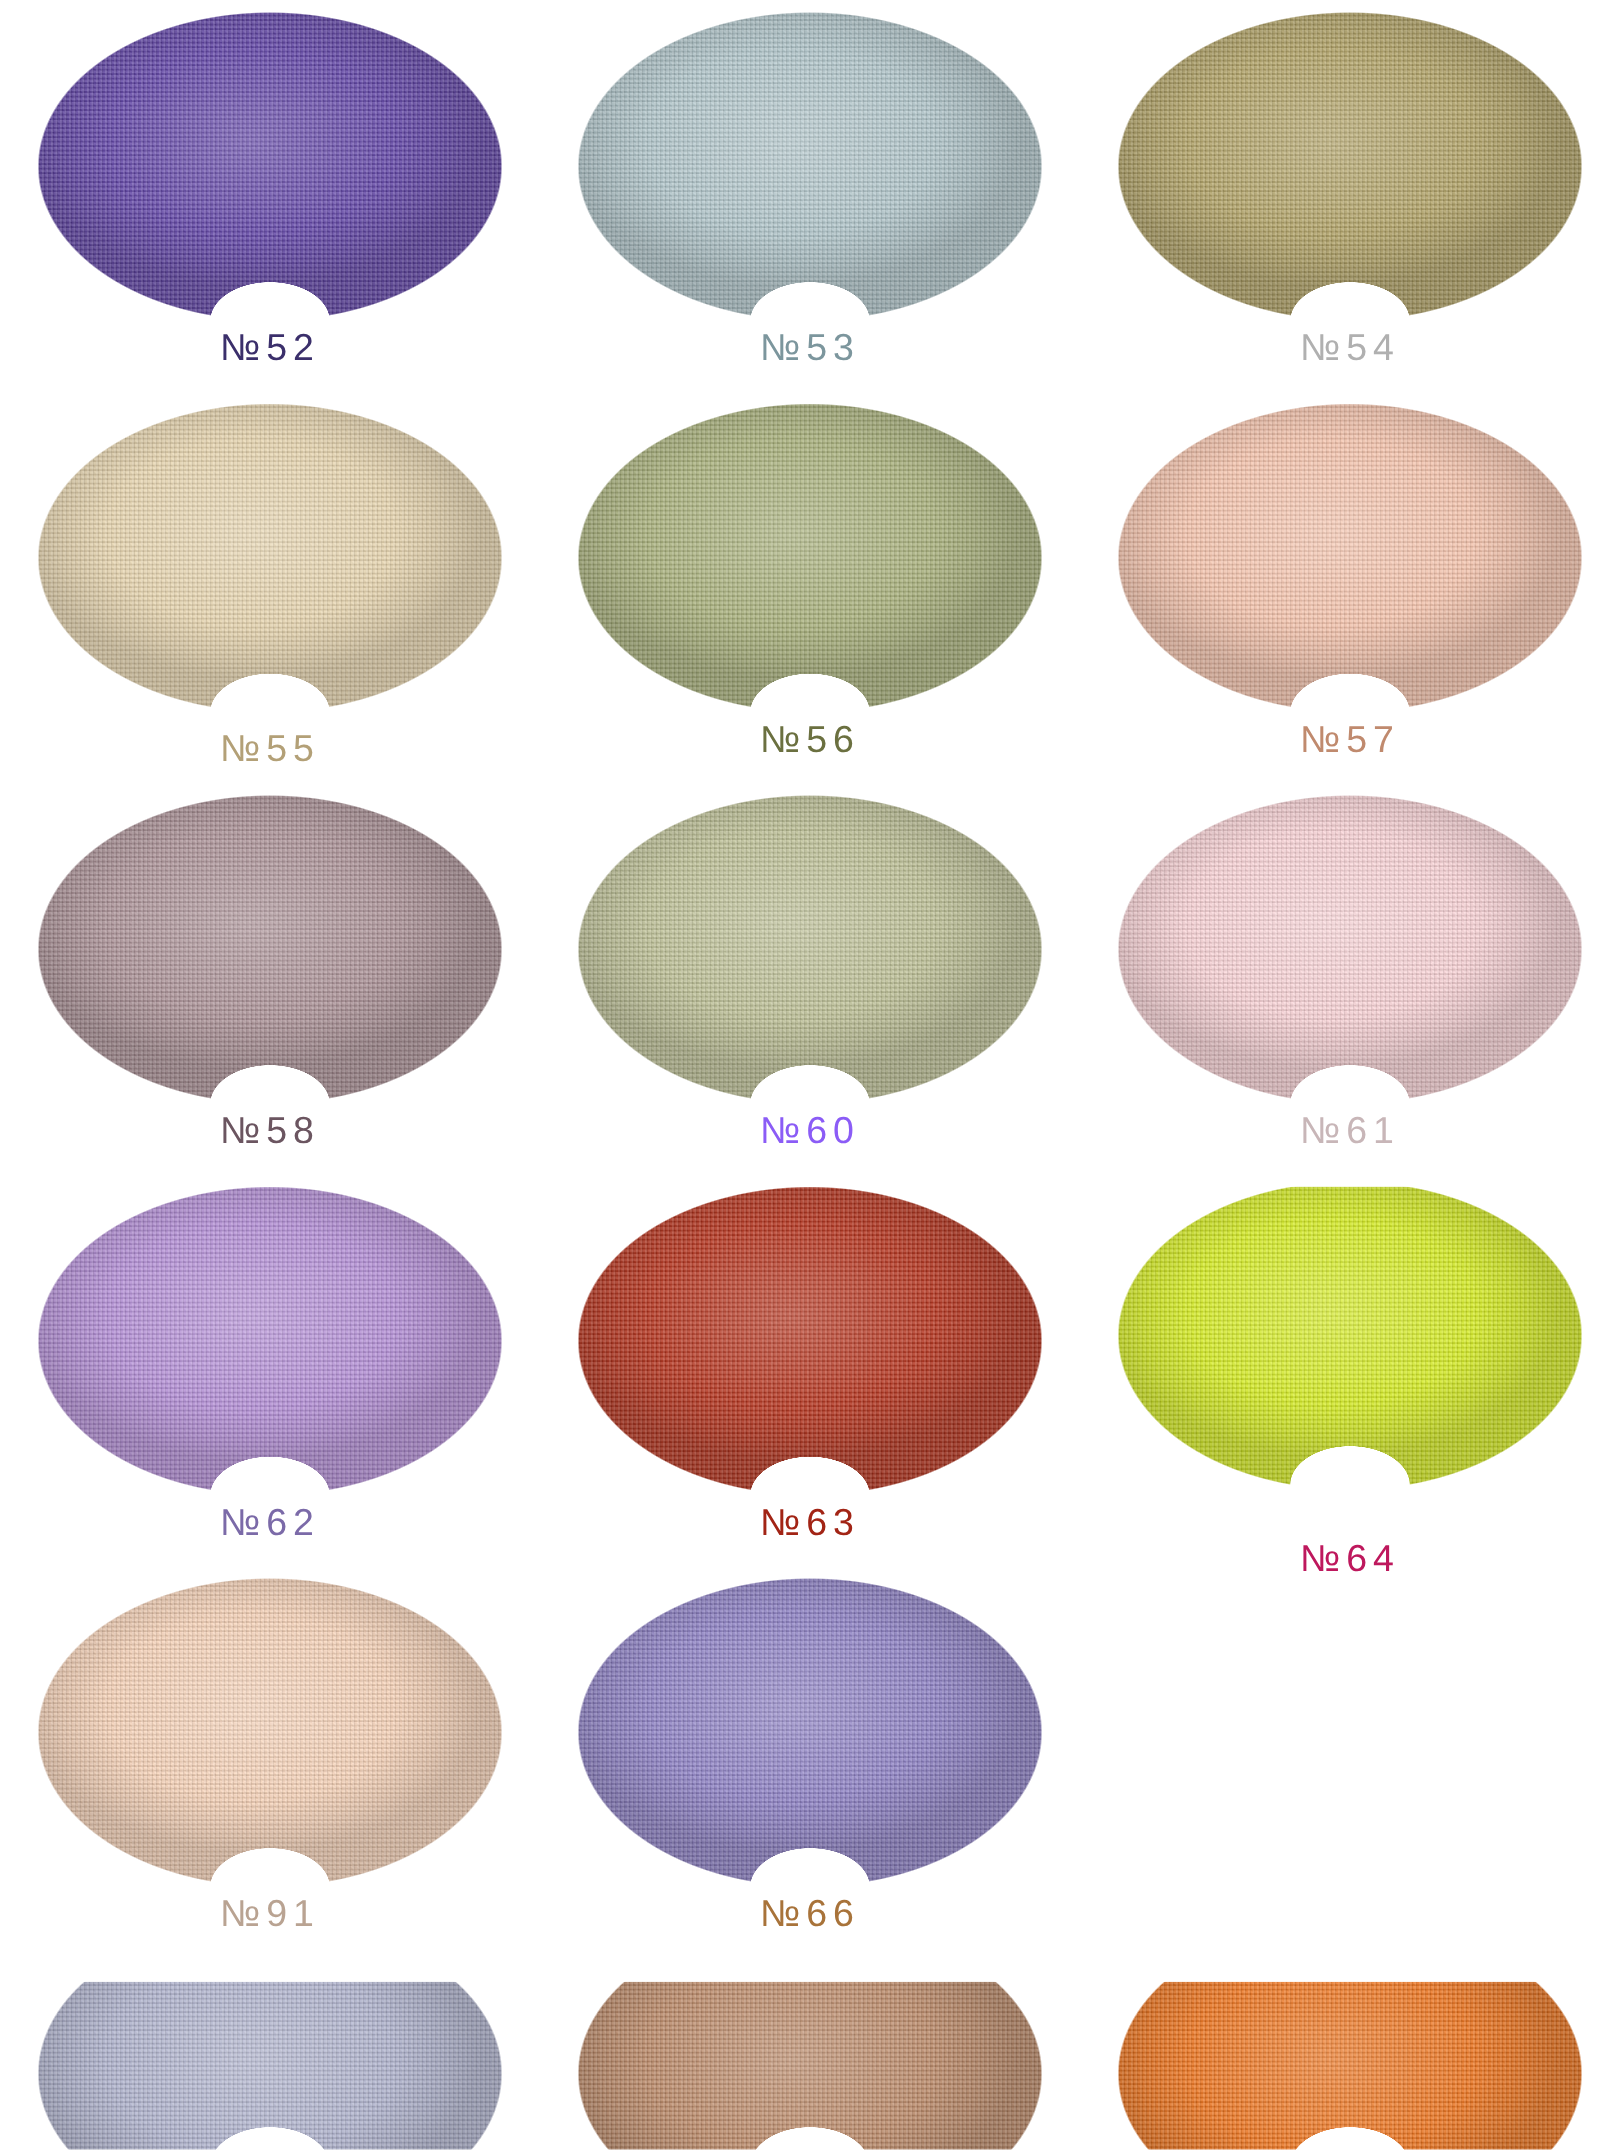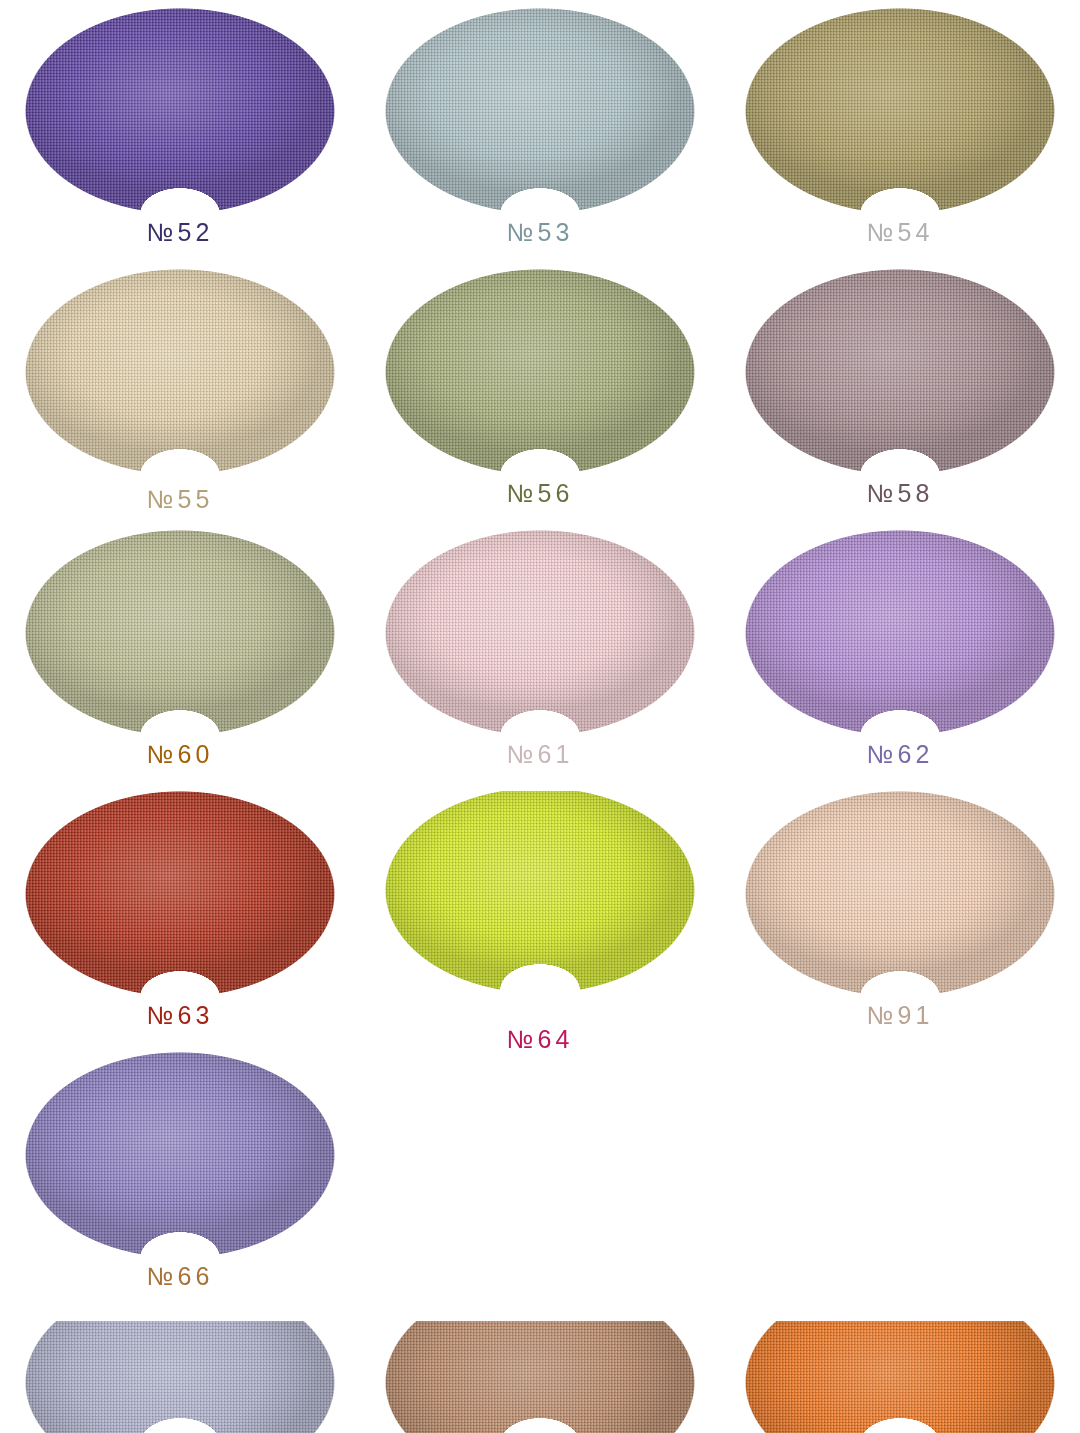--- a/index.html
+++ b/index.html
@@ -154,29 +154,35 @@
         <div class="swatch-label" style="color: rgb(179, 160, 119); margin-top: 12px;"><span class="numero">№</span><span class="num">55</span></div>
       </div>
       <div class="swatch-cell">
         <div class="blob-wrap">
           <div class="blob" style="background-color: rgb(168, 176, 120);"></div>
         </div>
         <div class="swatch-label" style="color: rgb(107, 112, 64);"><span class="numero">№</span><span class="num">56</span></div>
       </div>
       <div class="swatch-cell">
         <div class="blob-wrap">
+          <div class="blob" style="background-color: rgb(248, 196, 172);"></div>
+        </div>
+        <div class="swatch-label" style="color: rgb(192, 138, 110);"><span class="numero">№</span><span class="num">57</span></div>
+      </div>
+      <div class="swatch-cell">
+        <div class="blob-wrap">
           <div class="blob" style="background-color: rgb(171, 143, 149);"></div>
         </div>
         <div class="swatch-label" style="color: rgb(107, 85, 96);"><span class="numero">№</span><span class="num">58</span></div>
       </div>
       <div class="swatch-cell">
         <div class="blob-wrap">
           <div class="blob" style="background-color: rgb(189, 192, 148);"></div>
         </div>
-        <div class="swatch-label" style="color: #a16207;"><span class="numero">№</span><span class="num">60</span></div>
+        <div class="swatch-label" style="color: #8b5cf6;"><span class="numero">№</span><span class="num">60</span></div>
       </div>
       <div class="swatch-cell">
         <div class="blob-wrap">
           <div class="blob" style="background-color: rgb(251, 211, 214);"></div>
         </div>
         <div class="swatch-label" style="color: rgb(200, 182, 184);"><span class="numero">№</span><span class="num">61</span></div>
       </div>
       <div class="swatch-cell">
         <div class="blob-wrap">
           <div class="blob" style="background-color: rgb(179, 140, 216);"></div>

